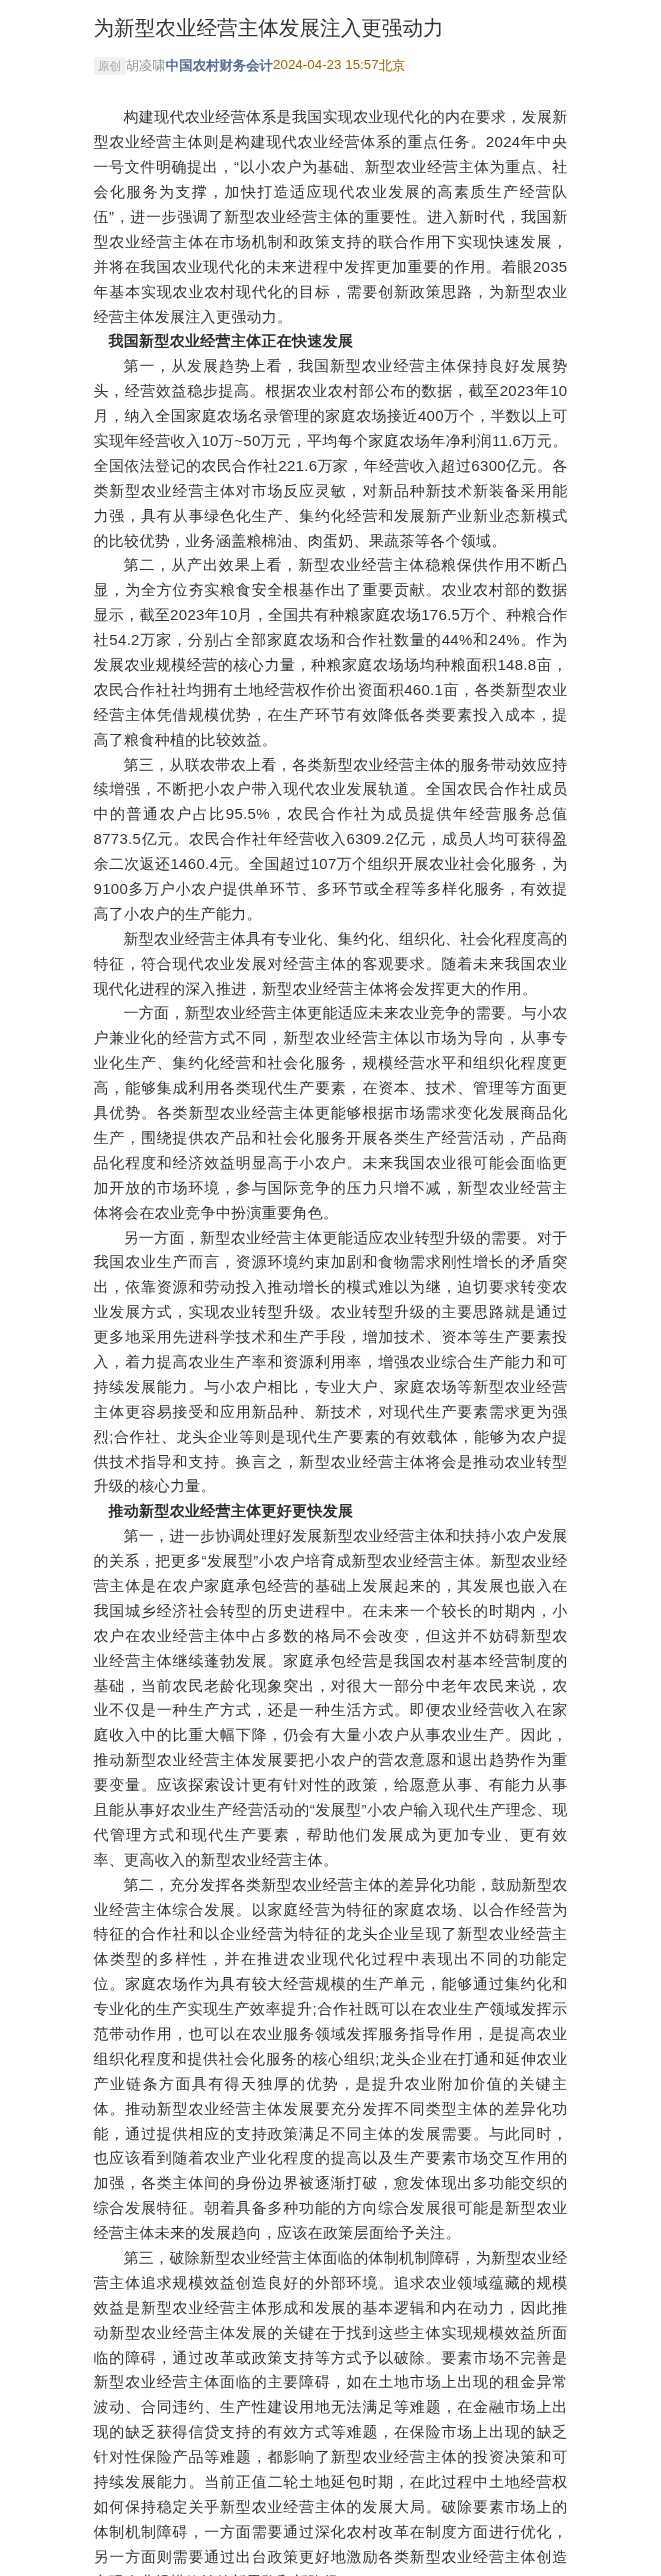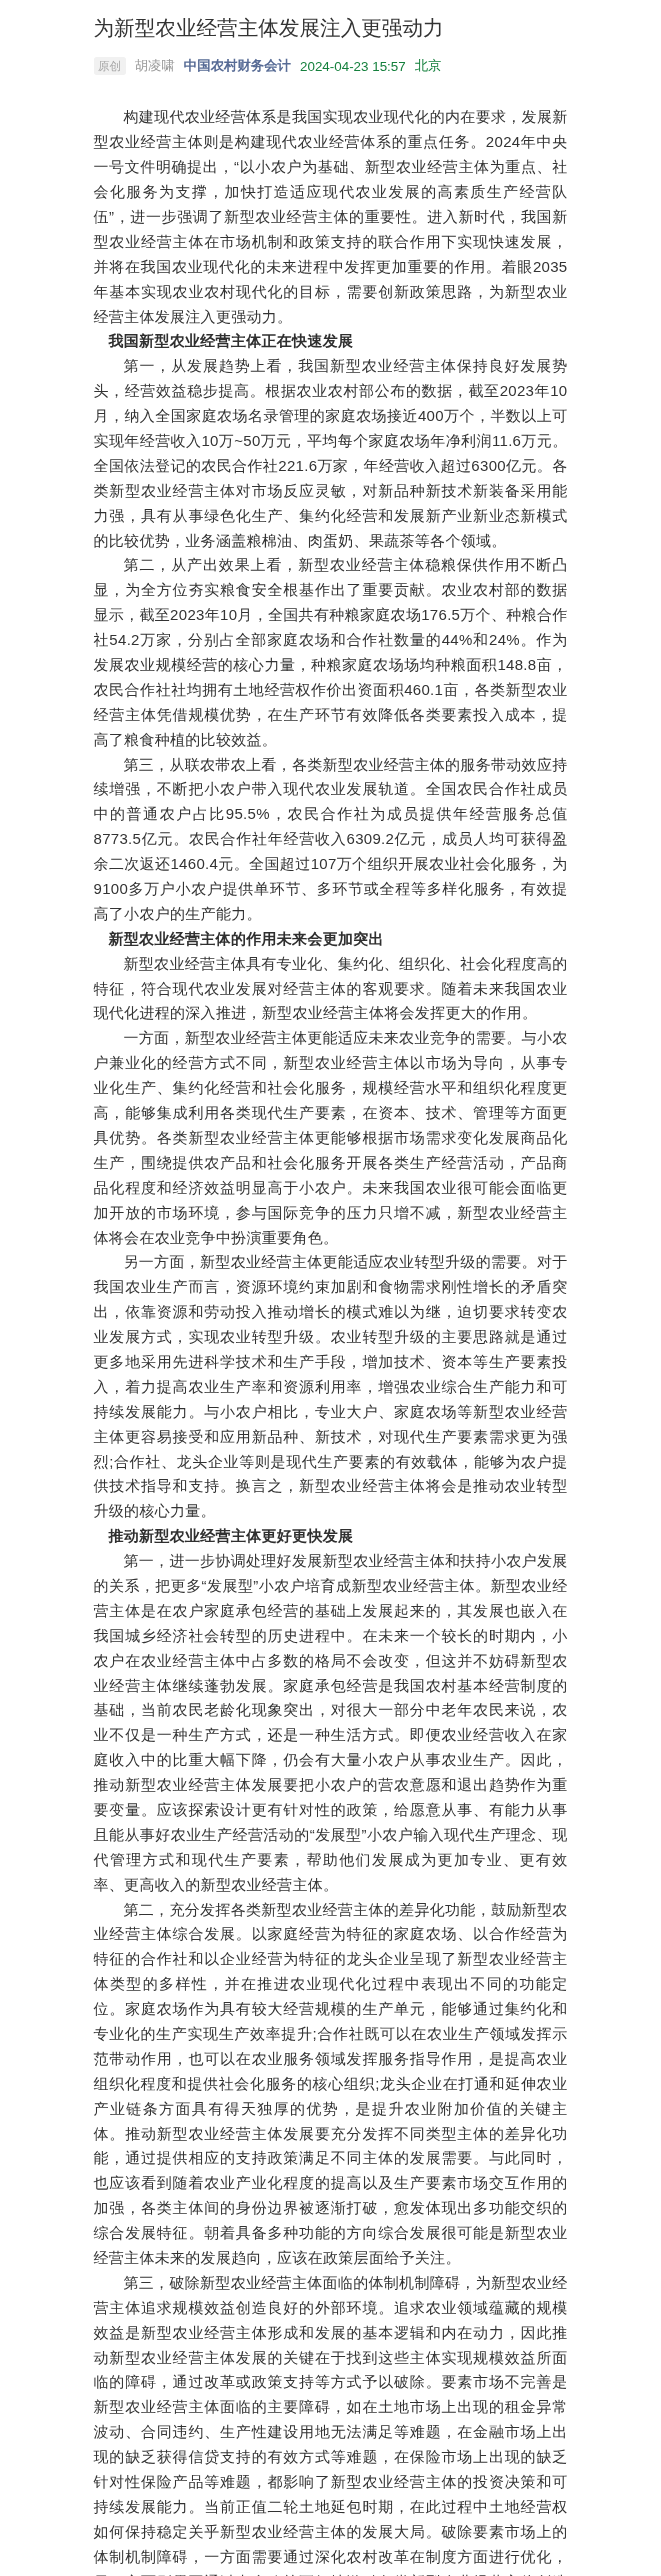--- a/index.html
+++ b/index.html
@@ -17,42 +17,40 @@
   }
   .article-title {
     font-size: 20.6px;
     font-weight: 500;
     color: #333333;
     line-height: 1.4;
     margin: 0 0 14.3px 0;
   }
   .meta-row {
     display: flex;
-    align-items: center;
-    gap: 9px;
     font-size: 13.4px;
     color: #9a9a9a;
     white-space: nowrap;
   }
   .badge-original {
     background: #f1f1f1;
     color: #a8a8a8;
     font-size: 11.6px;
     padding: 0.9px 4.5px;
     border-radius: 2.7px;
     line-height: 1.4;
   }
   .author-name { color: #9a9a9a; }
   .account-link {
     color: #576b95;
     font-weight: 700;
     cursor: pointer;
     text-decoration: none;
   }
-  .meta-datetime, .meta-location { color: #15803d; }
+  .meta-datetime, .meta-location { color: #a16207; }
 
   .article-body {
     margin-top: 30px;
     font-size: 15px;
     line-height: 1.66;
     color: #333333;
     text-align: justify;
     letter-spacing: 0.3px;
   }
   .article-body p { margin: 0; }
@@ -88,21 +86,20 @@
     <span class="meta-datetime">2024-04-23 15:57</span>
     <span class="meta-location">北京</span>
   </div>
 
   <div class="article-body">
       <p class="para">构建现代农业经营体系是我国实现农业现代化的内在要求，发展新型农业经营主体则是构建现代农业经营体系的重点任务。2024年中央一号文件明确提出，“以小农户为基础、新型农业经营主体为重点、社会化服务为支撑，加快打造适应现代农业发展的高素质生产经营队伍”，进一步强调了新型农业经营主体的重要性。进入新时代，我国新型农业经营主体在市场机制和政策支持的联合作用下实现快速发展，并将在我国农业现代化的未来进程中发挥更加重要的作用。着眼2035年基本实现农业农村现代化的目标，需要创新政策思路，为新型农业经营主体发展注入更强动力。</p>
       <p class="heading">我国新型农业经营主体正在快速发展</p>
       <p class="para">第一，从发展趋势上看，我国新型农业经营主体保持良好发展势头，经营效益稳步提高。根据农业农村部公布的数据，截至2023年10月，纳入全国家庭农场名录管理的家庭农场接近400万个，半数以上可实现年经营收入10万~50万元，平均每个家庭农场年净利润11.6万元。全国依法登记的农民合作社221.6万家，年经营收入超过6300亿元。各类新型农业经营主体对市场反应灵敏，对新品种新技术新装备采用能力强，具有从事绿色化生产、集约化经营和发展新产业新业态新模式的比较优势，业务涵盖粮棉油、肉蛋奶、果蔬茶等各个领域。</p>
       <p class="para">第二，从产出效果上看，新型农业经营主体稳粮保供作用不断凸显，为全方位夯实粮食安全根基作出了重要贡献。农业农村部的数据显示，截至2023年10月，全国共有种粮家庭农场176.5万个、种粮合作社54.2万家，分别占全部家庭农场和合作社数量的44%和24%。作为发展农业规模经营的核心力量，种粮家庭农场场均种粮面积148.8亩，农民合作社社均拥有土地经营权作价出资面积460.1亩，各类新型农业经营主体凭借规模优势，在生产环节有效降低各类要素投入成本，提高了粮食种植的比较效益。</p>
       <p class="para">第三，从联农带农上看，各类新型农业经营主体的服务带动效应持续增强，不断把小农户带入现代农业发展轨道。全国农民合作社成员中的普通农户占比95.5%，农民合作社为成员提供年经营服务总值8773.5亿元。农民合作社年经营收入6309.2亿元，成员人均可获得盈余二次返还1460.4元。全国超过107万个组织开展农业社会化服务，为9100多万户小农户提供单环节、多环节或全程等多样化服务，有效提高了小农户的生产能力。</p>
-      <p class="heading">新型农业经营主体的作用未来会更加突出</p>
       <p class="para">新型农业经营主体具有专业化、集约化、组织化、社会化程度高的特征，符合现代农业发展对经营主体的客观要求。随着未来我国农业现代化进程的深入推进，新型农业经营主体将会发挥更大的作用。</p>
       <p class="para">一方面，新型农业经营主体更能适应未来农业竞争的需要。与小农户兼业化的经营方式不同，新型农业经营主体以市场为导向，从事专业化生产、集约化经营和社会化服务，规模经营水平和组织化程度更高，能够集成利用各类现代生产要素，在资本、技术、管理等方面更具优势。各类新型农业经营主体更能够根据市场需求变化发展商品化生产，围绕提供农产品和社会化服务开展各类生产经营活动，产品商品化程度和经济效益明显高于小农户。未来我国农业很可能会面临更加开放的市场环境，参与国际竞争的压力只增不减，新型农业经营主体将会在农业竞争中扮演重要角色。</p>
       <p class="para">另一方面，新型农业经营主体更能适应农业转型升级的需要。对于我国农业生产而言，资源环境约束加剧和食物需求刚性增长的矛盾突出，依靠资源和劳动投入推动增长的模式难以为继，迫切要求转变农业发展方式，实现农业转型升级。农业转型升级的主要思路就是通过更多地采用先进科学技术和生产手段，增加技术、资本等生产要素投入，着力提高农业生产率和资源利用率，增强农业综合生产能力和可持续发展能力。与小农户相比，专业大户、家庭农场等新型农业经营主体更容易接受和应用新品种、新技术，对现代生产要素需求更为强烈;合作社、龙头企业等则是现代生产要素的有效载体，能够为农户提供技术指导和支持。换言之，新型农业经营主体将会是推动农业转型升级的核心力量。</p>
       <p class="heading">推动新型农业经营主体更好更快发展</p>
       <p class="para">第一，进一步协调处理好发展新型农业经营主体和扶持小农户发展的关系，把更多“发展型”小农户培育成新型农业经营主体。新型农业经营主体是在农户家庭承包经营的基础上发展起来的，其发展也嵌入在我国城乡经济社会转型的历史进程中。在未来一个较长的时期内，小农户在农业经营主体中占多数的格局不会改变，但这并不妨碍新型农业经营主体继续蓬勃发展。家庭承包经营是我国农村基本经营制度的基础，当前农民老龄化现象突出，对很大一部分中老年农民来说，农业不仅是一种生产方式，还是一种生活方式。即便农业经营收入在家庭收入中的比重大幅下降，仍会有大量小农户从事农业生产。因此，推动新型农业经营主体发展要把小农户的营农意愿和退出趋势作为重要变量。应该探索设计更有针对性的政策，给愿意从事、有能力从事且能从事好农业生产经营活动的“发展型”小农户输入现代生产理念、现代管理方式和现代生产要素，帮助他们发展成为更加专业、更有效率、更高收入的新型农业经营主体。</p>
       <p class="para">第二，充分发挥各类新型农业经营主体的差异化功能，鼓励新型农业经营主体综合发展。以家庭经营为特征的家庭农场、以合作经营为特征的合作社和以企业经营为特征的龙头企业呈现了新型农业经营主体类型的多样性，并在推进农业现代化过程中表现出不同的功能定位。家庭农场作为具有较大经营规模的生产单元，能够通过集约化和专业化的生产实现生产效率提升;合作社既可以在农业生产领域发挥示范带动作用，也可以在农业服务领域发挥服务指导作用，是提高农业组织化程度和提供社会化服务的核心组织;龙头企业在打通和延伸农业产业链条方面具有得天独厚的优势，是提升农业附加价值的关键主体。推动新型农业经营主体发展要充分发挥不同类型主体的差异化功能，通过提供相应的支持政策满足不同主体的发展需要。与此同时，也应该看到随着农业产业化程度的提高以及生产要素市场交互作用的加强，各类主体间的身份边界被逐渐打破，愈发体现出多功能交织的综合发展特征。朝着具备多种功能的方向综合发展很可能是新型农业经营主体未来的发展趋向，应该在政策层面给予关注。</p>
       <p class="para">第三，破除新型农业经营主体面临的体制机制障碍，为新型农业经营主体追求规模效益创造良好的外部环境。追求农业领域蕴藏的规模效益是新型农业经营主体形成和发展的基本逻辑和内在动力，因此推动新型农业经营主体发展的关键在于找到这些主体实现规模效益所面临的障碍，通过改革或政策支持等方式予以破除。要素市场不完善是新型农业经营主体面临的主要障碍，如在土地市场上出现的租金异常波动、合同违约、生产性建设用地无法满足等难题，在金融市场上出现的缺乏获得信贷支持的有效方式等难题，在保险市场上出现的缺乏针对性保险产品等难题，都影响了新型农业经营主体的投资决策和可持续发展能力。当前正值二轮土地延包时期，在此过程中土地经营权如何保持稳定关乎新型农业经营主体的发展大局。破除要素市场上的体制机制障碍，一方面需要通过深化农村改革在制度方面进行优化，另一方面则需要通过出台政策更好地激励各类新型农业经营主体创造实现农业规模效益的新思路和新路径。</p>
       <p class="para">(作者单位：中国社会科学院农村发展研究所;本文属于国家社会科学基金青年项目“我国农业规模化复合发展路径与分类推进策略研究”(23CGL062)阶段性成果)</p>
     </div>
 

